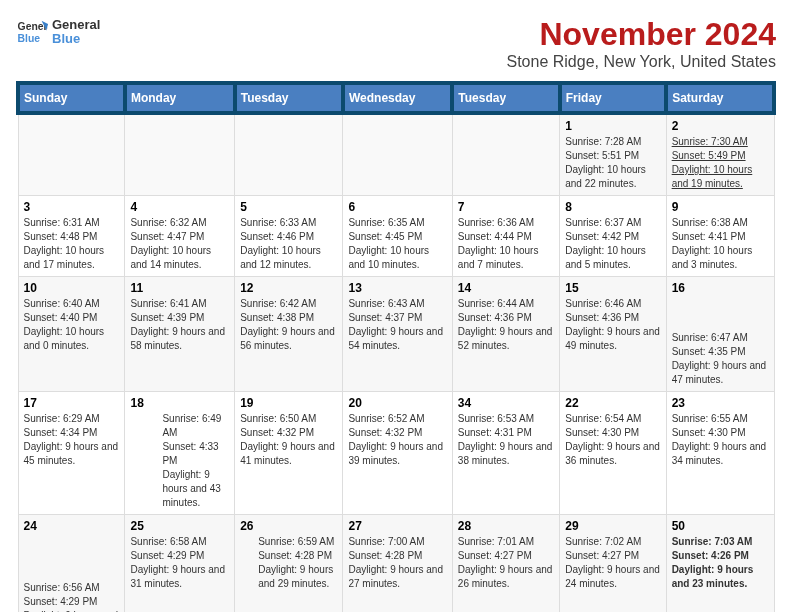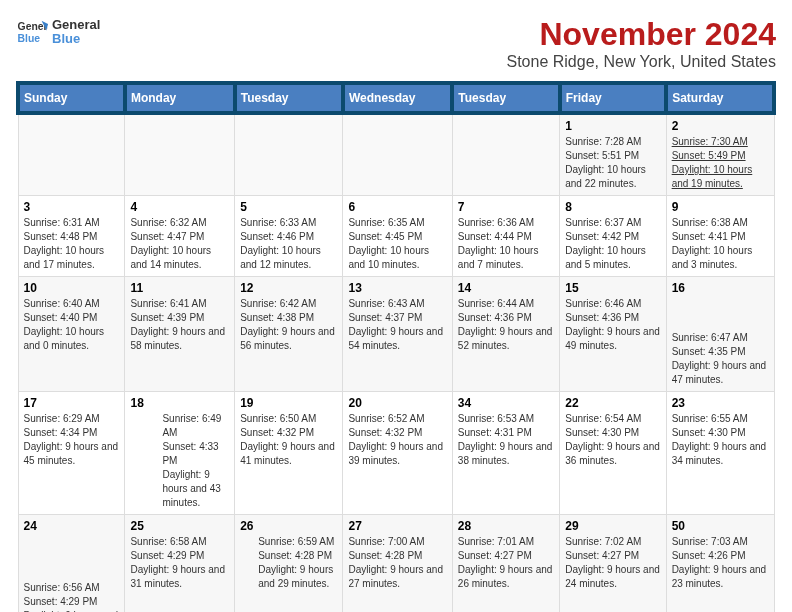--- a/index.html
+++ b/index.html
@@ -299,19 +299,19 @@
 Daylight: 9 hours and 26 minutes.</div>
         </td>
         <td>
           <span class="day-number">29</span>
           <div class="day-info" style="white-space: pre-line;">Sunrise: 7:02 AM
 Sunset: 4:27 PM
 Daylight: 9 hours and 24 minutes.</div>
         </td>
         <td>
           <span class="day-number">50</span>
-          <div class="day-info" style="white-space: pre-line;">Sunrise: 7:03 AM
+          <div class="day-info" style="white-space: pre-line; font-weight: bold;">Sunrise: 7:03 AM
 Sunset: 4:26 PM
 Daylight: 9 hours and 23 minutes.</div>
         </td>
       </tr>
     </tbody>
 </table>
 
 </body></html>

